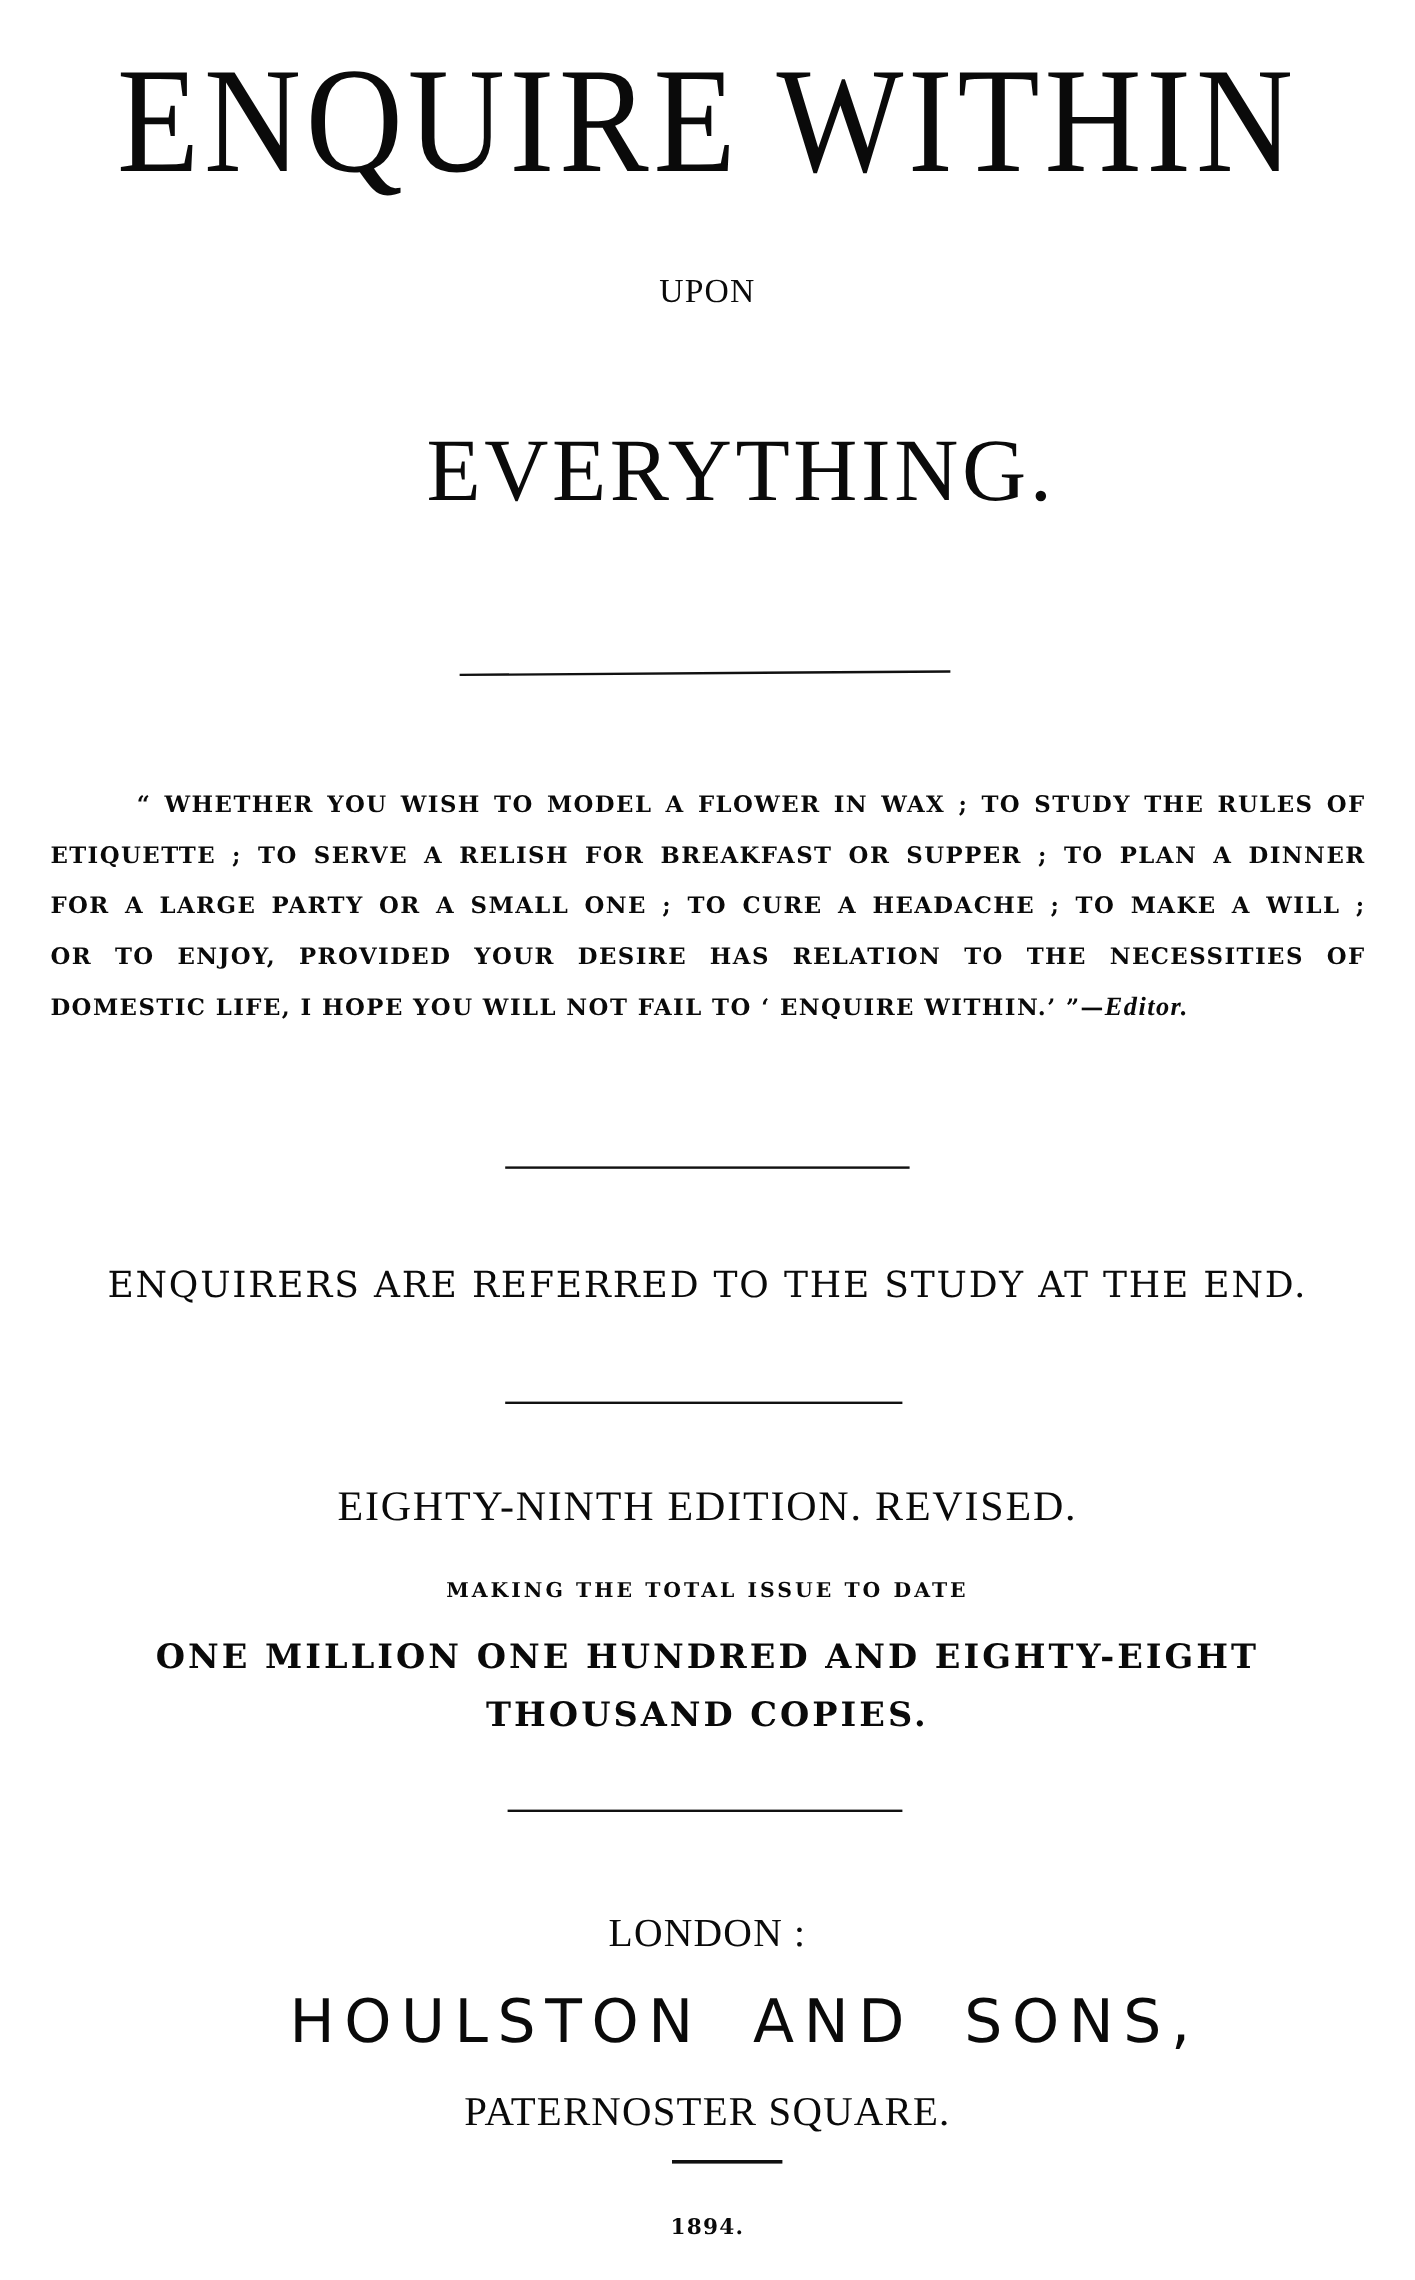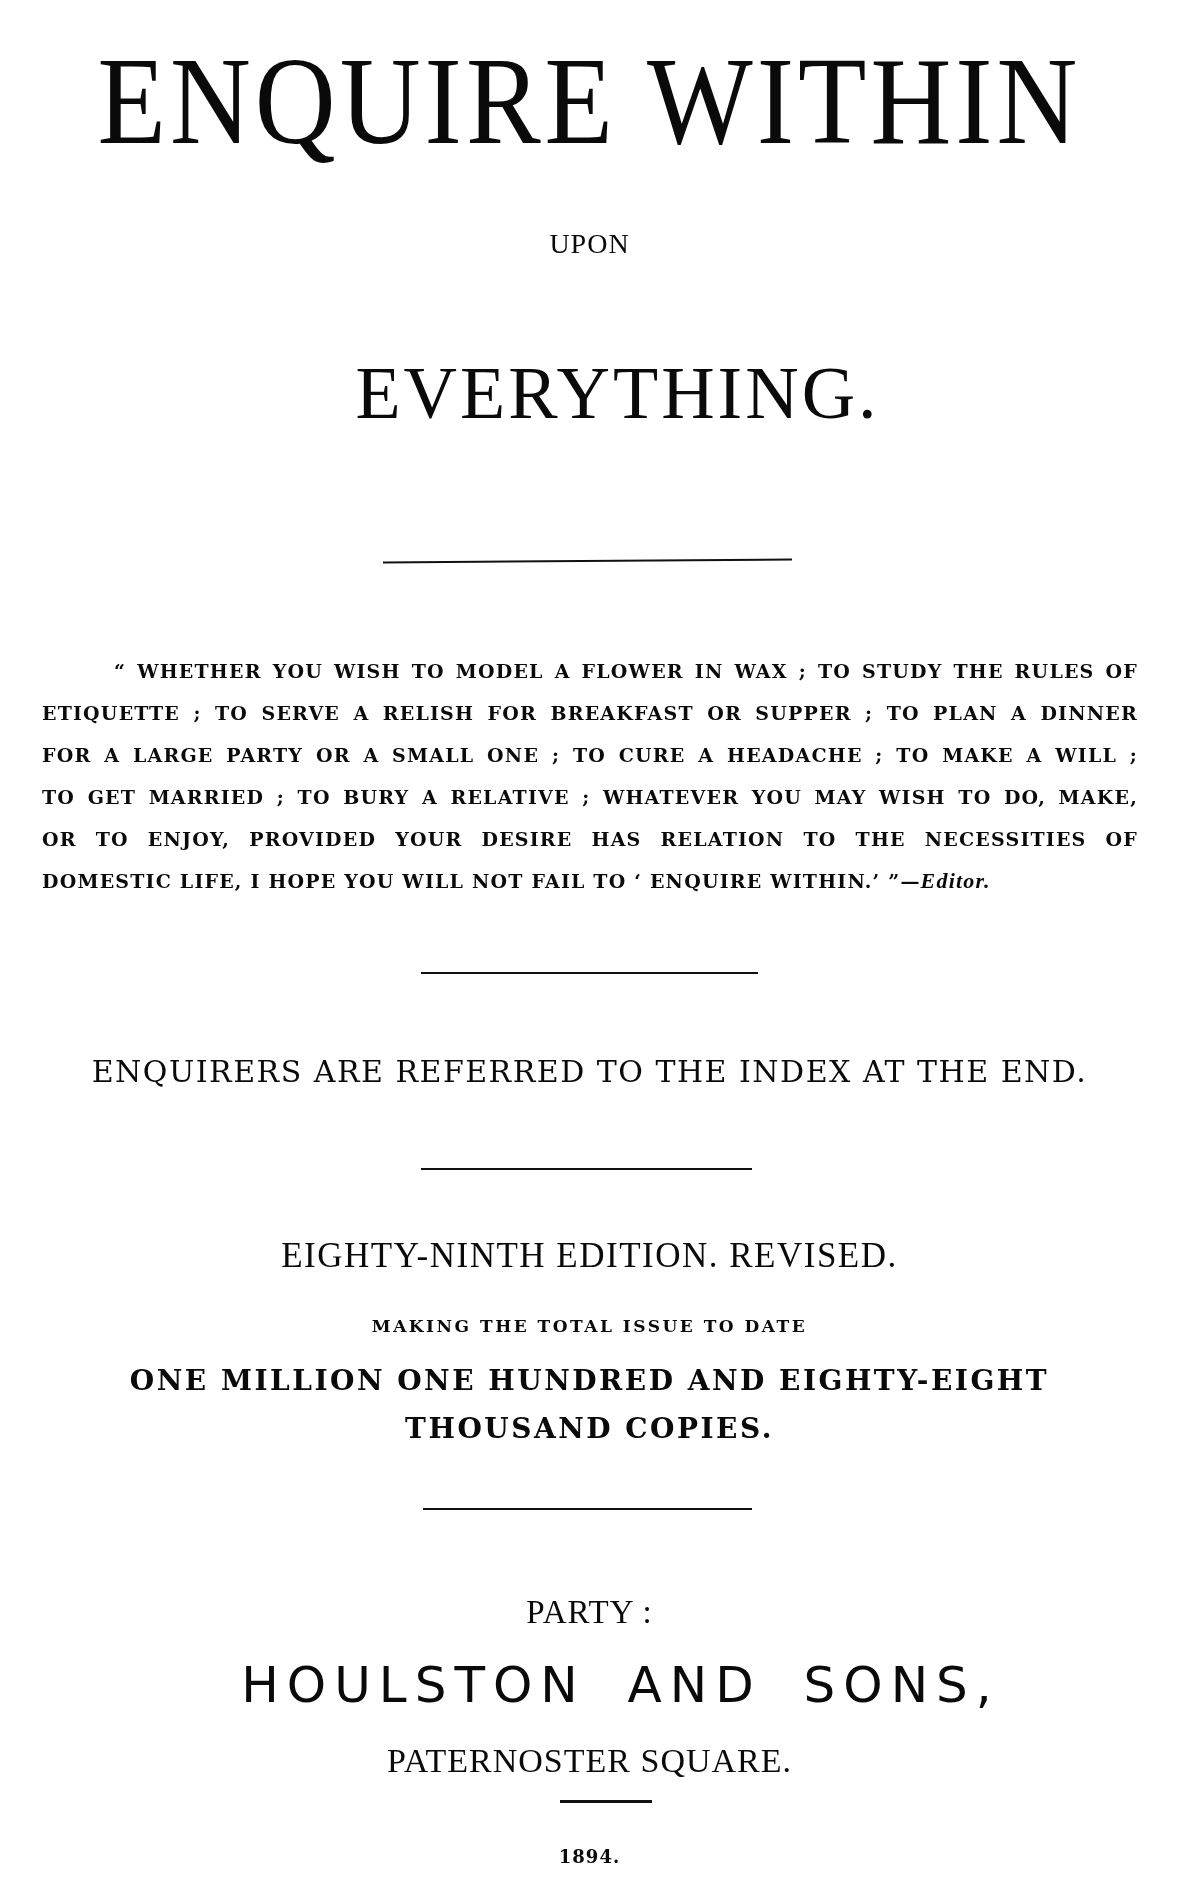--- a/index.html
+++ b/index.html
@@ -35,42 +35,41 @@
   <div class="c upon">UPON</div>
 
   <div class="c everything">EVERYTHING.</div>
 
   <div class="rule" style="left:383px; top:560px; width:409px; transform:rotate(-0.4deg);"></div>
 
   <div class="quote">
     <span class="line first">“ WHETHER YOU WISH TO MODEL A FLOWER IN WAX ; TO STUDY THE RULES OF</span>
     <span class="line">ETIQUETTE ; TO SERVE A RELISH FOR BREAKFAST OR SUPPER ; TO PLAN A DINNER</span>
     <span class="line">FOR A LARGE PARTY OR A SMALL ONE ; TO CURE A HEADACHE ; TO MAKE A WILL ;</span>
-    <span class="line">TO GET MARRIED ; TO BURY A RELATIVE ; WHATEVER YOU MAY WISH TO DO, MAKE,</span>
     <span class="line">OR TO ENJOY, PROVIDED YOUR DESIRE HAS RELATION TO THE NECESSITIES OF</span>
     <span class="line last"><span>DOMESTIC LIFE, I HOPE YOU WILL NOT FAIL TO ‘ ENQUIRE WITHIN.’ ”—</span><span class="editor">Editor.</span></span>
   </div>
 
   <div class="rule" style="left:421px; top:972px; width:337px; height:1.5px;"></div>
 
-  <div class="c referred">ENQUIRERS ARE REFERRED TO THE INDEX AT THE END.</div>
+  <div class="c referred">ENQUIRERS ARE REFERRED TO THE STUDY AT THE END.</div>
 
   <div class="rule" style="left:421px; top:1168px; width:331px; height:1.5px;"></div>
 
   <div class="c edition">EIGHTY-NINTH EDITION. REVISED.</div>
 
   <div class="c making">MAKING THE TOTAL ISSUE TO DATE</div>
 
   <div class="c thousand">THOUSAND COPIES.</div>
 
   <div class="c million">ONE MILLION ONE HUNDRED AND EIGHTY-EIGHT</div>
 
   <div class="rule" style="left:423px; top:1508px; width:329px; height:1.5px;"></div>
 
-  <div class="c london">PARTY :</div>
+  <div class="c london">LONDON :</div>
 
   <div class="c houlston">HOULSTON AND SONS,</div>
 
   <div class="c paternoster">PATERNOSTER SQUARE.</div>
 
   <div class="rule" style="left:560px; top:1800px; width:92px; height:3px;"></div>
 
   <div class="c year">1894.</div>
 
 </div>

